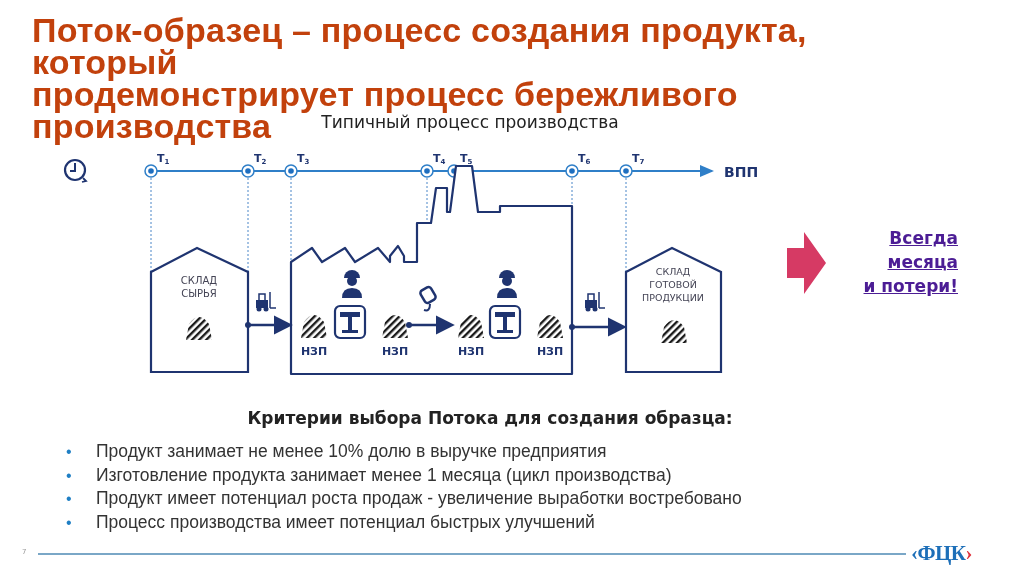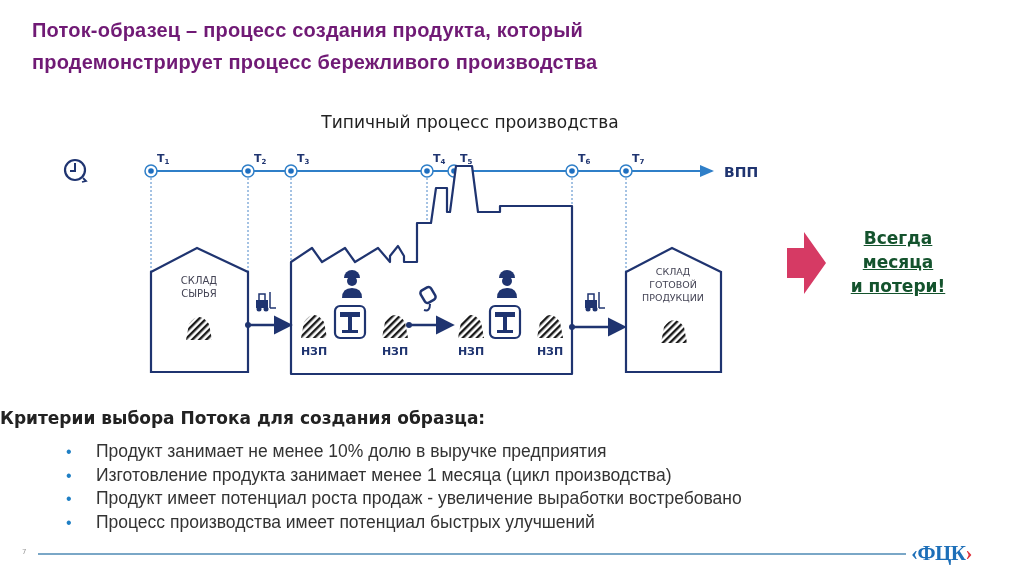--- a/index.html
+++ b/index.html
@@ -1,21 +1,21 @@
 <!DOCTYPE html>
 <html><head>
 <meta charset="utf-8">
 <style>
   html, body { margin:0; padding:0; background:#ffffff; }
   body { width:1024px; height:574px; position:relative; overflow:hidden; font-family:"DejaVu Sans", sans-serif; }
-  .title { position:absolute; left:32px; top:14px; width:900px; color:#701a75; font-family:"Liberation Sans", sans-serif; font-weight:bold; font-size:20px; line-height:32px; letter-spacing:0.2px; }
+  .title { position:absolute; left:32px; top:14px; width:900px; color:#c2410c; font-family:"Liberation Sans", sans-serif; font-weight:bold; font-size:34px; line-height:32px; letter-spacing:0.2px; }
   .subtitle { position:absolute; left:0; width:940px; top:112px; text-align:center; color:#222; font-weight:normal; font-size:17px; }
   svg.diagram { position:absolute; left:0; top:0; }
-  .callout { position:absolute; left:838px; top:226px; width:120px; text-align:center; color:#14532d; font-weight:bold; font-size:17px; line-height:24px; text-decoration:underline; }
-  .criteria-title { position:absolute; left:0; width:980px; top:408px; color:#222; font-weight:bold; font-size:17px; }
+  .callout { position:absolute; left:838px; top:226px; width:120px; text-align:right; color:#4c1d95; font-weight:bold; font-size:17px; line-height:24px; text-decoration:underline; }
+  .criteria-title { position:absolute; left:0; width:980px; top:408px; text-align:center; color:#222; font-weight:bold; font-size:17px; }
   ul.crit { position:absolute; left:66px; top:440px; margin:0; padding:0; list-style:none; }
   ul.crit li { position:relative; padding-left:30px; font-family:"Liberation Sans", sans-serif; font-size:17.5px; line-height:23.5px; color:#333; }
   ul.crit li .bullet { position:absolute; left:0; top:0; color:#1f7fc4; font-size:16px; }
   .page-num { position:absolute; left:22px; top:548px; font-size:7px; color:#999; }
   .footer-line { position:absolute; left:38px; top:553px; width:868px; height:2px; background:#7aa7c7; }
   .logo { position:absolute; left:911px; top:541px; font-family:Liberation Serif, serif; font-weight:bold; font-size:21px; color:#1d6fb8; letter-spacing:-0.5px; }
   .logo .red { color:#e0333d; }
   .lbl { font-family:"DejaVu Sans", sans-serif; }
 </style>
 </head>

